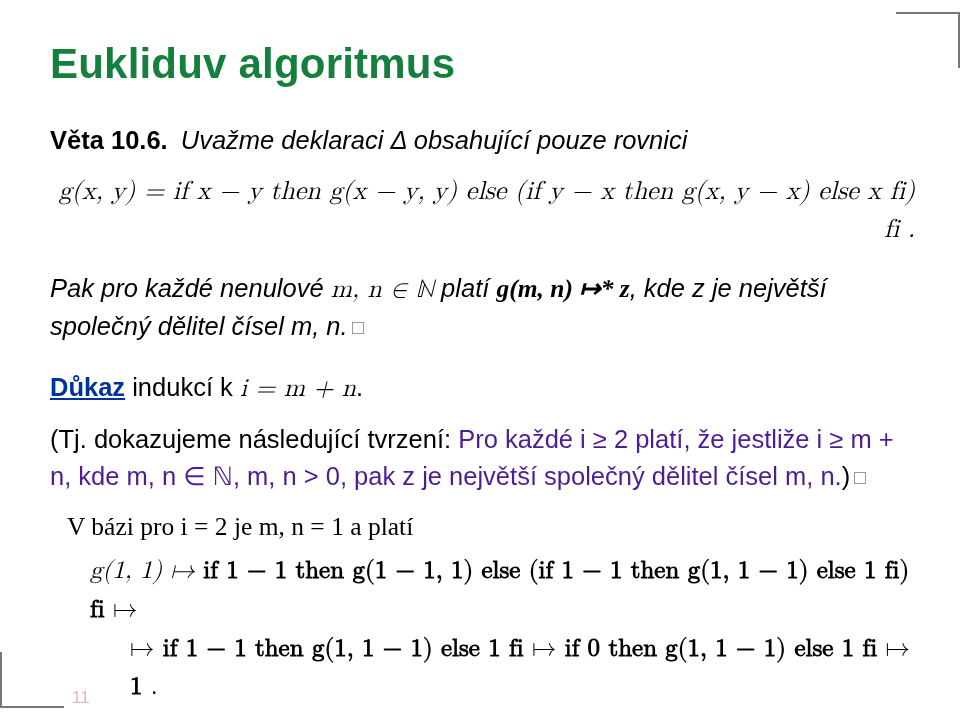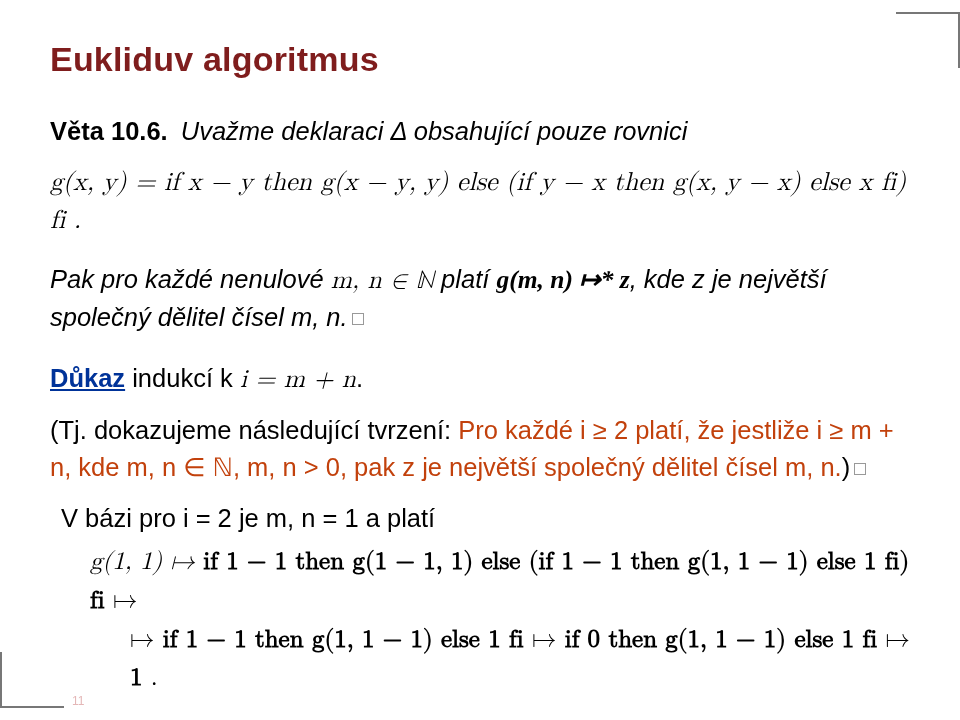--- a/index.html
+++ b/index.html
@@ -47,44 +47,44 @@
   .corner-bl::before {
     content: "";
     position: absolute;
     left: 0;
     bottom: 0;
     width: 2px;
     height: 56px;
     background: #777;
   }
   .title {
-    color: #7f1d1d;
-    font-size: 34px;
+    color: #15803d;
+    font-size: 42px;
     font-weight: 700;
     margin-bottom: 34px;
     letter-spacing: 0.2px;
   }
   .body {
     font-size: 25.5px;
     line-height: 1.45;
     color: #000;
   }
   .thm-head { font-weight: 700; color: #000; }
   .ital { font-style: italic; }
   .math { font-family: "Cambria Math", "Latin Modern Math", "Times New Roman", serif; font-style: italic; }
   .rm   { font-family: "Cambria Math", "Latin Modern Math", "Times New Roman", serif; font-style: normal; }
   .bold { font-weight: 700; }
   .eq-block {
-    text-align: left;
+    text-align: right;
     margin: 8px 0 22px 0;
     font-family: "Cambria Math", "Latin Modern Math", "Times New Roman", serif;
     font-style: italic;
     font-size: 26px;
   }
-  .red { color: #c2410c; }
+  .red { color: #4c1d95; }
   .small-box {
     display: inline-block;
     width: 10px; height: 10px;
     border: 1px solid #999;
     vertical-align: 1px;
     margin-left: 4px;
   }
   .indent {
     padding-left: 40px;
   }
@@ -102,23 +102,23 @@
     left: 0;
     right: 0;
     display: flex;
     justify-content: space-between;
     align-items: flex-end;
     padding: 0 48px 0 72px;
     font-size: 17px;
     color: #c9d4ec;
   }
   .footer .left, .footer .right { opacity: 0.9; }
-  .footer .mid { color: #e4b7b7; font-size: 12px; }
+  .footer .mid { color: #e4b7b7; font-size: 17px; }
   .para { margin: 0 0 14px 0; }
-  .tight { margin: 0 0 6px 11px; }
+  .tight { margin: 0 0 6px 17px; font-family: Liberation Serif, serif; }
 </style>
 </head>
 <body>
 
 <div class="slide">
   <div class="corner-tr"></div>
   <div class="corner-bl"></div>
 
   <div class="title">Eukliduv algoritmus</div>
 

